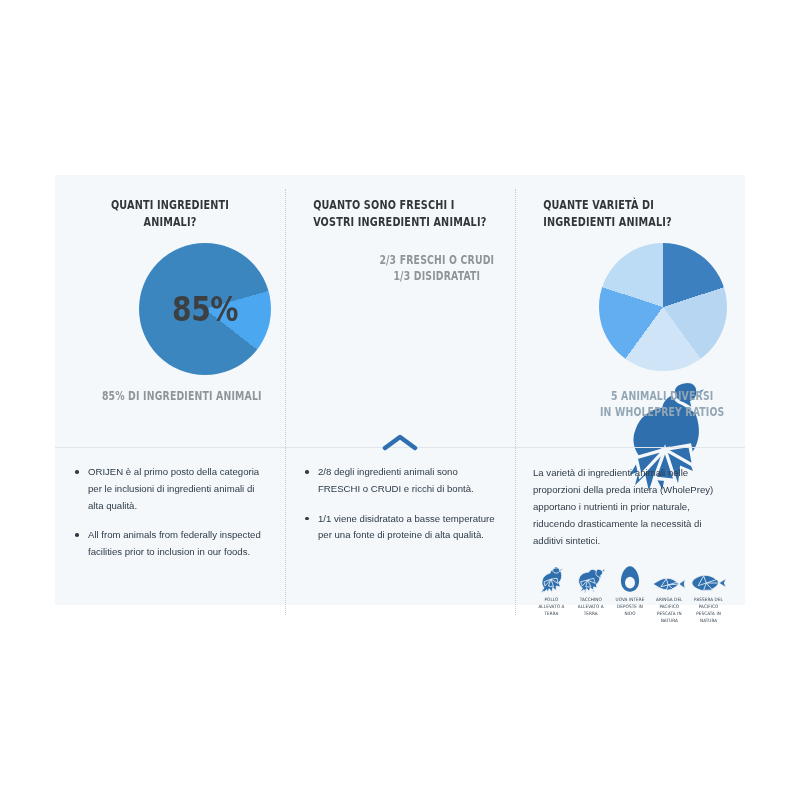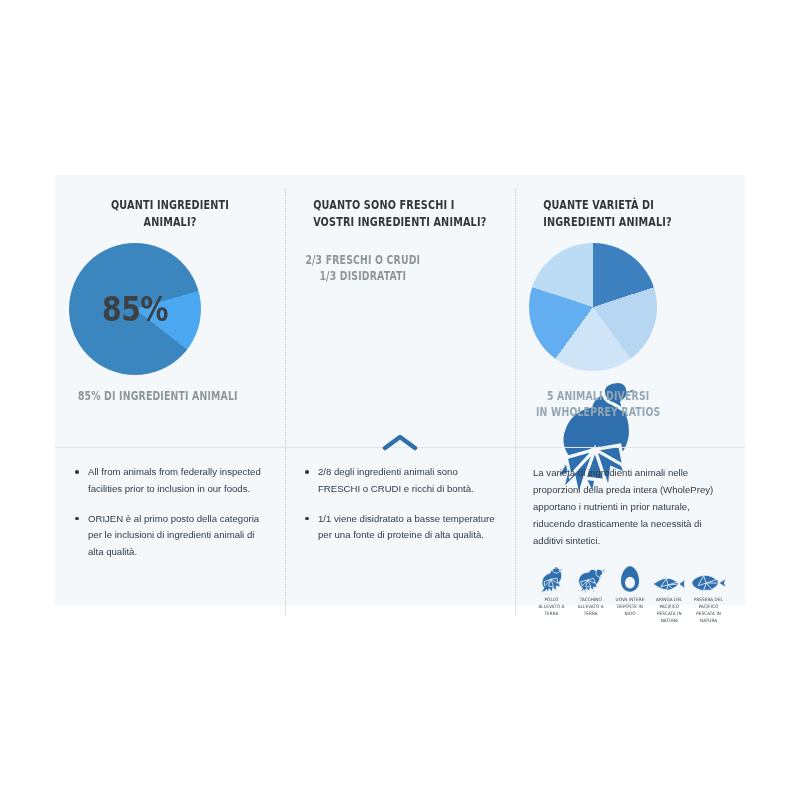--- a/index.html
+++ b/index.html
@@ -32,21 +32,21 @@
     height: 272px;
     display: flex;
   }
   .chart-col {
     position: relative;
     flex: 1 1 0;
     padding: 22px 14px 0 14px;
     box-sizing: border-box;
     display: flex;
     flex-direction: column;
-    align-items: flex-start;
+    align-items: flex-end;
   }
   .chart-col + .chart-col::before {
     content: "";
     position: absolute;
     left: 0;
     top: 14px;
     bottom: -168px;
     width: 0;
     border-left: 1px dotted #c3ccd4;
   }
@@ -304,22 +304,22 @@
 
   <div class="hrule"></div>
   <svg class="chevron" viewBox="0 0 46 18">
     <polyline points="8,15 23,4 38,15" fill="none" stroke="#2f6fae" stroke-width="4.5" stroke-linecap="round" stroke-linejoin="round"></polyline>
   </svg>
 
   <div class="text-row">
 
     <div class="text-col">
       <ul class="bullets">
+        <li>ORIJEN è al primo posto della categoria per le inclusioni di ingredienti animali di alta qualità.</li>
         <li>All from animals from federally inspected facilities prior to inclusion in our foods.</li>
-        <li>ORIJEN è al primo posto della categoria per le inclusioni di ingredienti animali di alta qualità.</li>
       </ul>
     </div>
 
     <div class="text-col">
       <ul class="bullets">
         <li>2/8 degli ingredienti animali sono FRESCHI o CRUDI e ricchi di bontà.</li>
         <li>1/1 viene disidratato a basse temperature per una fonte di proteine di alta qualità.</li>
       </ul>
     </div>
 

